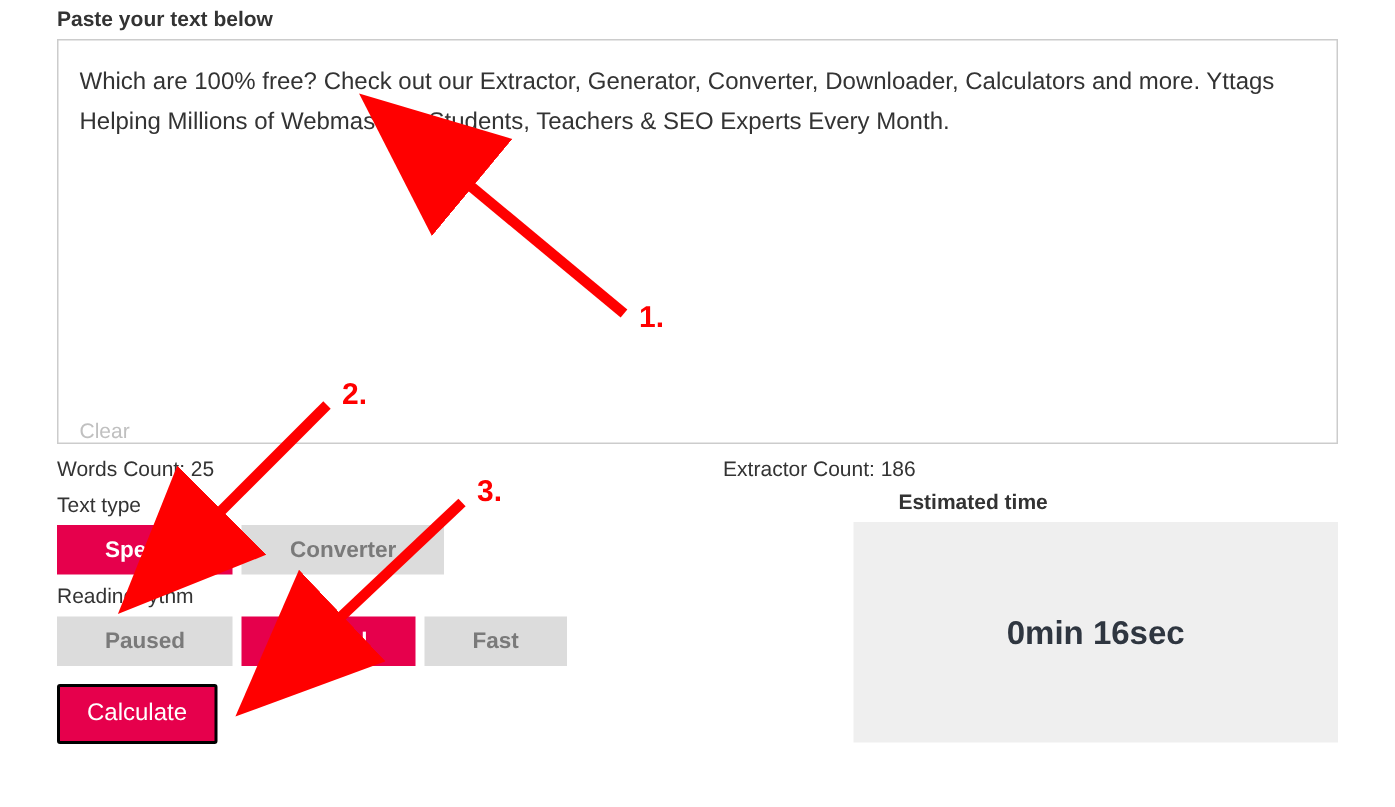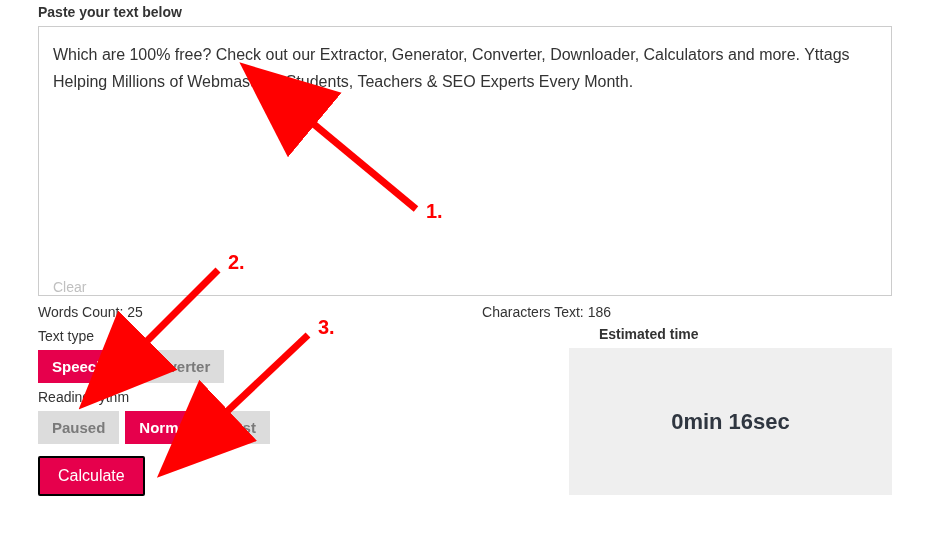--- a/index.html
+++ b/index.html
@@ -62,21 +62,21 @@
   .controls-col { flex: 0 0 61%; }
   .result-col   { flex: 1; }
   .section-label {
     font-weight: 400;
     font-size: 14px;
     margin: 6px 0 6px 0;
   }
   .btn-row { display: flex; gap: 6px; margin-bottom: 4px;}
   .opt-btn {
     border: none;
-    padding: 8px 14px;
+    padding: 8px 32px;
     font-size: 15px;
     font-weight: 700;
     cursor: pointer;
   }
   .opt-btn.inactive { background: #dcdcdc; color: #7a7a7a; }
   .opt-btn.active   { background: #e6004c; color: #fff; }
   .calc-btn {
     margin-top: 8px;
     background: #e6004c;
     color: #fff;
@@ -121,21 +121,21 @@
 <div class="textarea-wrap">
   <textarea class="textarea" style="">Which are 100% free? Check out our Extractor, Generator, Converter, Downloader, Calculators and more. Yttags Helping Millions of Webmasters, Students, Teachers &amp; SEO Experts Every Month.</textarea>
   <span class="clear-link">Clear</span>
 </div>
 
 <div class="counts-row">
   <div class="left">
     <span>Words Count: </span><span>25</span>
   </div>
   <div class="right">
-    <span>Characters Text: </span><span>186</span>
+    <span>Extractor Count: </span><span>186</span>
   </div>
 </div>
 
 <div class="lower">
   <div class="controls-col">
     <div class="section-label">Text type</div>
     <div class="btn-row">
       <button class="opt-btn active">Speech</button>
       <button class="opt-btn inactive">Converter</button>
     </div>

